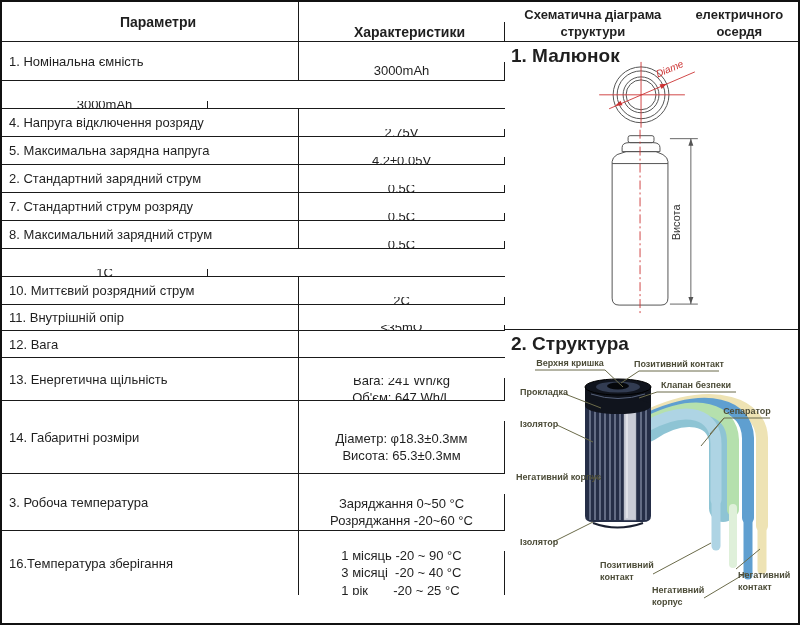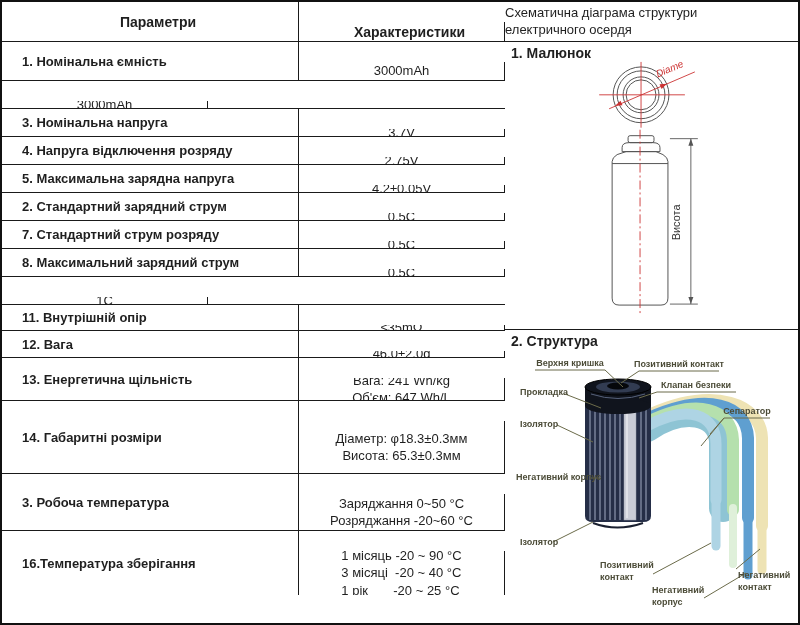--- a/index.html
+++ b/index.html
@@ -6,33 +6,33 @@
   .page {
     position:relative; width:800px; height:625px; margin:0 auto;
     background:#fff; border:2px solid #111; box-sizing:border-box;
     font-family:"Liberation Sans", sans-serif; color:var(--text,#1f1f1f);
     overflow:hidden;
   }
   .left { position:absolute; left:0; top:0; width:503px; height:621px; }
   .tr { display:flex; border-bottom:1px solid var(--border,#1a1a1a); box-sizing:border-box; }
   .tr.last { border-bottom:none; }
   .td { box-sizing:border-box; display:flex; align-items:center; overflow:hidden; }
-  .td.p { width:297px; border-right:1px solid var(--border,#1a1a1a); padding-left:20px; font-size:13px; white-space:nowrap;font-weight:bold; }
+  .td.p { width:297px; border-right:1px solid var(--border,#1a1a1a); padding-left:7px; font-size:13px; white-space:nowrap; }
   .td.v { width:206px; border-right:1px solid var(--border,#1a1a1a); justify-content:center; text-align:center; font-size:13px;margin-top:20px; }
   .tr.head .td { justify-content:center; padding-left:16px; font-weight:bold; font-size:14px; }
   .lines { width:100%; line-height:1.32; }
   .ln { white-space:pre; }
   .lines.leftalign { width:auto; margin:0 auto; text-align:left; display:inline-block; }
   .right { position:absolute; left:503px; top:0; width:293px; height:621px; }
   .r-head { height:40px; border-bottom:1px solid var(--border,#1a1a1a); box-sizing:border-box;
-            display:flex; flex-direction:column; align-items:flex-start; justify-content:center;
-            font-weight:normal; font-size:13px; line-height:1.3; text-align:center; }
+            display:flex; flex-direction:row; align-items:flex-end; justify-content:center;
+            font-weight:bold; font-size:13px; line-height:1.3; text-align:center; }
   .sec1 { position:relative; height:288px; border-bottom:1px solid var(--border,#1a1a1a); box-sizing:border-box; }
   .sec2 { position:relative; height:293px; }
-  .sec-title { position:absolute; top:3px; left:6px; font-weight:bold; font-size:14px; z-index:2; }
+  .sec-title { position:absolute; top:3px; left:6px; font-weight:bold; font-size:19px; z-index:2; }
   svg.fill { position:absolute; inset:0; width:100%; height:100%; display:block; }
   text { font-family:"Liberation Sans", sans-serif; }
   .slab { font-weight:bold; font-size:9px; fill:var(--label-olive,#4c4c38); }
   .redlab { font-style:italic; font-size:10px; fill:var(--accent-red,#cc3333); }
   .dimlab { font-size:11px; fill:#333; }
 </style>
 </head>
 <body>
 
 <div class="page">
@@ -53,28 +53,20 @@
         </div>
     </div>
     <div class="tr" style="height:28px">
       <div class="td v">
           <div class="lines">
             <div class="ln">3000mAh</div>
           </div>
         </div>
     </div>
     <div class="tr" style="height:28px">
-      <div class="td p">3. Номінальна напруга</div>
-      <div class="td v">
-          <div class="lines">
-            <div class="ln">3.7V</div>
-          </div>
-        </div>
-    </div>
-    <div class="tr" style="height:28px">
       <div class="td p">4. Напруга відключення розряду</div>
       <div class="td v">
           <div class="lines">
             <div class="ln">2.75V</div>
           </div>
         </div>
     </div>
     <div class="tr" style="height:28px">
       <div class="td p">5. Максимальна зарядна напруга</div>
       <div class="td v">
@@ -104,38 +96,41 @@
       <div class="td v">
           <div class="lines">
             <div class="ln">0.5C</div>
           </div>
         </div>
     </div>
     <div class="tr" style="height:28px">
       <div class="td v">
           <div class="lines">
             <div class="ln">1C</div>
+          </div>
+        </div>
+    </div>
+    <div class="tr" style="height:28px">
+      <div class="td p">10. Миттєвий розрядний струм</div>
+      <div class="td v">
+          <div class="lines">
+            <div class="ln">2C</div>
           </div>
         </div>
     </div>
     <div class="tr" style="height:26px">
       <div class="td p">11. Внутрішній опір</div>
       <div class="td v">
           <div class="lines">
             <div class="ln">≤35mΩ</div>
           </div>
         </div>
     </div>
     <div class="tr" style="height:27px">
       <div class="td p">12. Вага</div>
-      <div class="td v">
-          <div class="lines">
-            <div class="ln">46.0±2.0g</div>
-          </div>
-        </div>
     </div>
     <div class="tr" style="height:43px">
       <div class="td p">13. Енергетична щільність</div>
       <div class="td v">
           <div class="lines">
         <div class="ln">Вага: 241 Wh/kg</div>
         <div class="ln">Об'єм: 647 Wh/L</div>
       </div>
         </div>
     </div>

